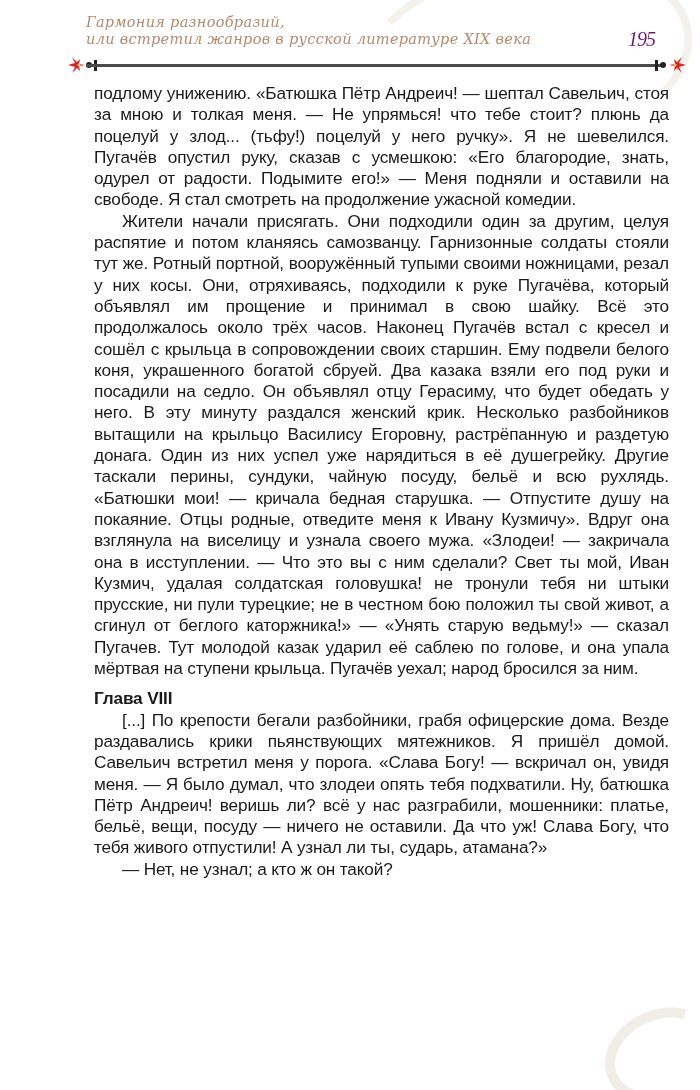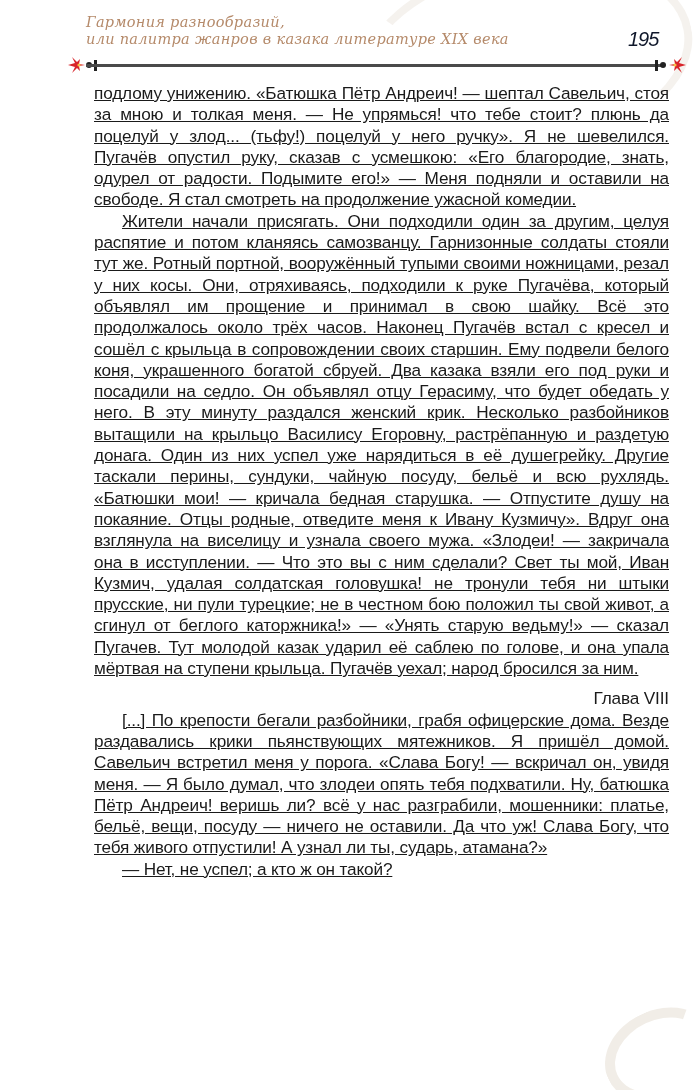--- a/index.html
+++ b/index.html
@@ -39,58 +39,58 @@
   }
 
   
   .running-head {
     position: absolute; left: 58px; top: 14px; width: 500px;
     font-family: "DejaVu Serif", serif; font-style: italic;
     color: #b58a6a; font-size: 14.5px; line-height: 17px; letter-spacing: 0.3px;
   }
   .page-number {
     position: absolute; left: 600px; top: 28px;
-    font-family: Liberation Sans, sans-serif; font-style: italic;
-    font-size: 20px; color: #0f172a; letter-spacing: -1px;
+    font-family: Liberation Serif, serif; font-style: italic;
+    font-size: 20px; color: #701a75; letter-spacing: -1px;
   }
   .rule {
     position: absolute; left: 58px; top: 64px; width: 576px; height: 3px;
     background: #4a4a4a;
   }
   .rule-knob { position: absolute; top: 60px; width: 3px; height: 11px; background: #222; }
   .rule-dot { position: absolute; top: 62px; width: 6px; height: 6px; border-radius: 50%; background: #222; }
   .flower {
     position: absolute; top: 55px; width: 20px; height: 20px;
   }
 
   
   .text {
     position: absolute; left: 66px; top: 83px; width: 575px;
     font-size: 17.2px; line-height: 21.3px; letter-spacing: -0.15px;
     text-align: justify;
   }
-  .text p { margin: 0; text-decoration: underline; }
+  .text p { margin: 0; }
   .text .indent { text-indent: 28px; }
   .chapter {
-    text-align: right; font-weight: normal; margin: 9px 0 0 0; line-height: 21.3px;
+    text-align: left; font-weight: bold; margin: 9px 0 0 0; line-height: 21.3px;
   }
   .chapter + .chapter { margin-top: 0; }
   .chapter-last { margin-bottom: 9px; }
 </style>
 </head>
 <body>
 
 <div class="page">
   <div class="swirl-top"></div>
   <div class="swirl-bottom"></div>
   <div class="side-border"></div>
 
   <div class="running-head">
     <div>Гармония разнообразий,</div>
-    <div>или палитра жанров в казака литературе XIX века</div>
+    <div>или встретил жанров в русской литературе XIX века</div>
   </div>
   <div class="page-number">195</div>
 
   <svg class="flower" style="left:38px" viewBox="0 0 20 20">
     <path d="M2 10 L9 8 L6 2 L11 7 L14 4 L13 9 L19 10 L13 11 L14 16 L11 13 L6 18 L9 12 Z" fill="#d8242a"></path>
     <circle cx="13" cy="10" r="1.6" fill="#f3c24a"></circle>
   </svg>
   <div class="rule-dot" style="left:58px"></div>
   <div class="rule-knob" style="left:66px"></div>
   <div class="rule"></div>
@@ -99,15 +99,15 @@
   <svg class="flower" style="left:640px" viewBox="0 0 20 20">
     <path d="M18 10 L11 8 L14 2 L9 7 L6 4 L7 9 L1 10 L7 11 L6 16 L9 13 L14 18 L11 12 Z" fill="#d8242a"></path>
     <circle cx="7" cy="10" r="1.6" fill="#f3c24a"></circle>
   </svg>
 
   <div class="text">
     <p>подлому унижению. «Батюшка Пётр Андреич! — шептал Савельич, стоя за мною и толкая меня. — Не упрямься! что тебе стоит? плюнь да поцелуй у злод... (тьфу!) поцелуй у него ручку». Я не шевелился. Пугачёв опустил руку, сказав с усмешкою: «Его благородие, знать, одурел от радости. Подымите его!» — Меня подняли и оставили на свободе. Я стал смотреть на продолжение ужасной комедии.</p>
     <p class="indent">Жители начали присягать. Они подходили один за другим, целуя распятие и потом кланяясь самозванцу. Гарнизонные солдаты стояли тут же. Ротный портной, вооружённый тупыми своими ножницами, резал у них косы. Они, отряхиваясь, подходили к руке Пугачёва, который объявлял им прощение и принимал в свою шайку. Всё это продолжалось около трёх часов. Наконец Пугачёв встал с кресел и сошёл с крыльца в сопровождении своих старшин. Ему подвели белого коня, украшенного богатой сбруей. Два казака взяли его под руки и посадили на седло. Он объявлял отцу Герасиму, что будет обедать у него. В эту минуту раздался женский крик. Несколько разбойников вытащили на крыльцо Василису Егоровну, растрёпанную и раздетую донага. Один из них успел уже нарядиться в её душегрейку. Другие таскали перины, сундуки, чайную посуду, бельё и всю рухлядь. «Батюшки мои! — кричала бедная старушка. — Отпустите душу на покаяние. Отцы родные, отведите меня к Ивану Кузмичу». Вдруг она взглянула на виселицу и узнала своего мужа. «Злодеи! — закричала она в исступлении. — Что это вы с ним сделали? Свет ты мой, Иван Кузмич, удалая солдатская головушка! не тронули тебя ни штыки прусские, ни пули турецкие; не в честном бою положил ты свой живот, а сгинул от беглого каторжника!» — «Унять старую ведьму!» — сказал Пугачев. Тут молодой казак ударил её саблею по голове, и она упала мёртвая на ступени крыльца. Пугачёв уехал; народ бросился за ним.</p>
     <div class="chapter">Глава VIII</div>
     <p class="indent">[...] По крепости бегали разбойники, грабя офицерские дома. Везде раздавались крики пьянствующих мятежников. Я пришёл домой. Савельич встретил меня у порога. «Слава Богу! — вскричал он, увидя меня. — Я было думал, что злодеи опять тебя подхватили. Ну, батюшка Пётр Андреич! веришь ли? всё у нас разграбили, мошенники: платье, бельё, вещи, посуду — ничего не оставили. Да что уж! Слава Богу, что тебя живого отпустили! А узнал ли ты, сударь, атамана?»</p>
-    <p class="indent">— Нет, не успел; а кто ж он такой?</p>
+    <p class="indent">— Нет, не узнал; а кто ж он такой?</p>
   </div>
 </div>
 
 </body></html>

